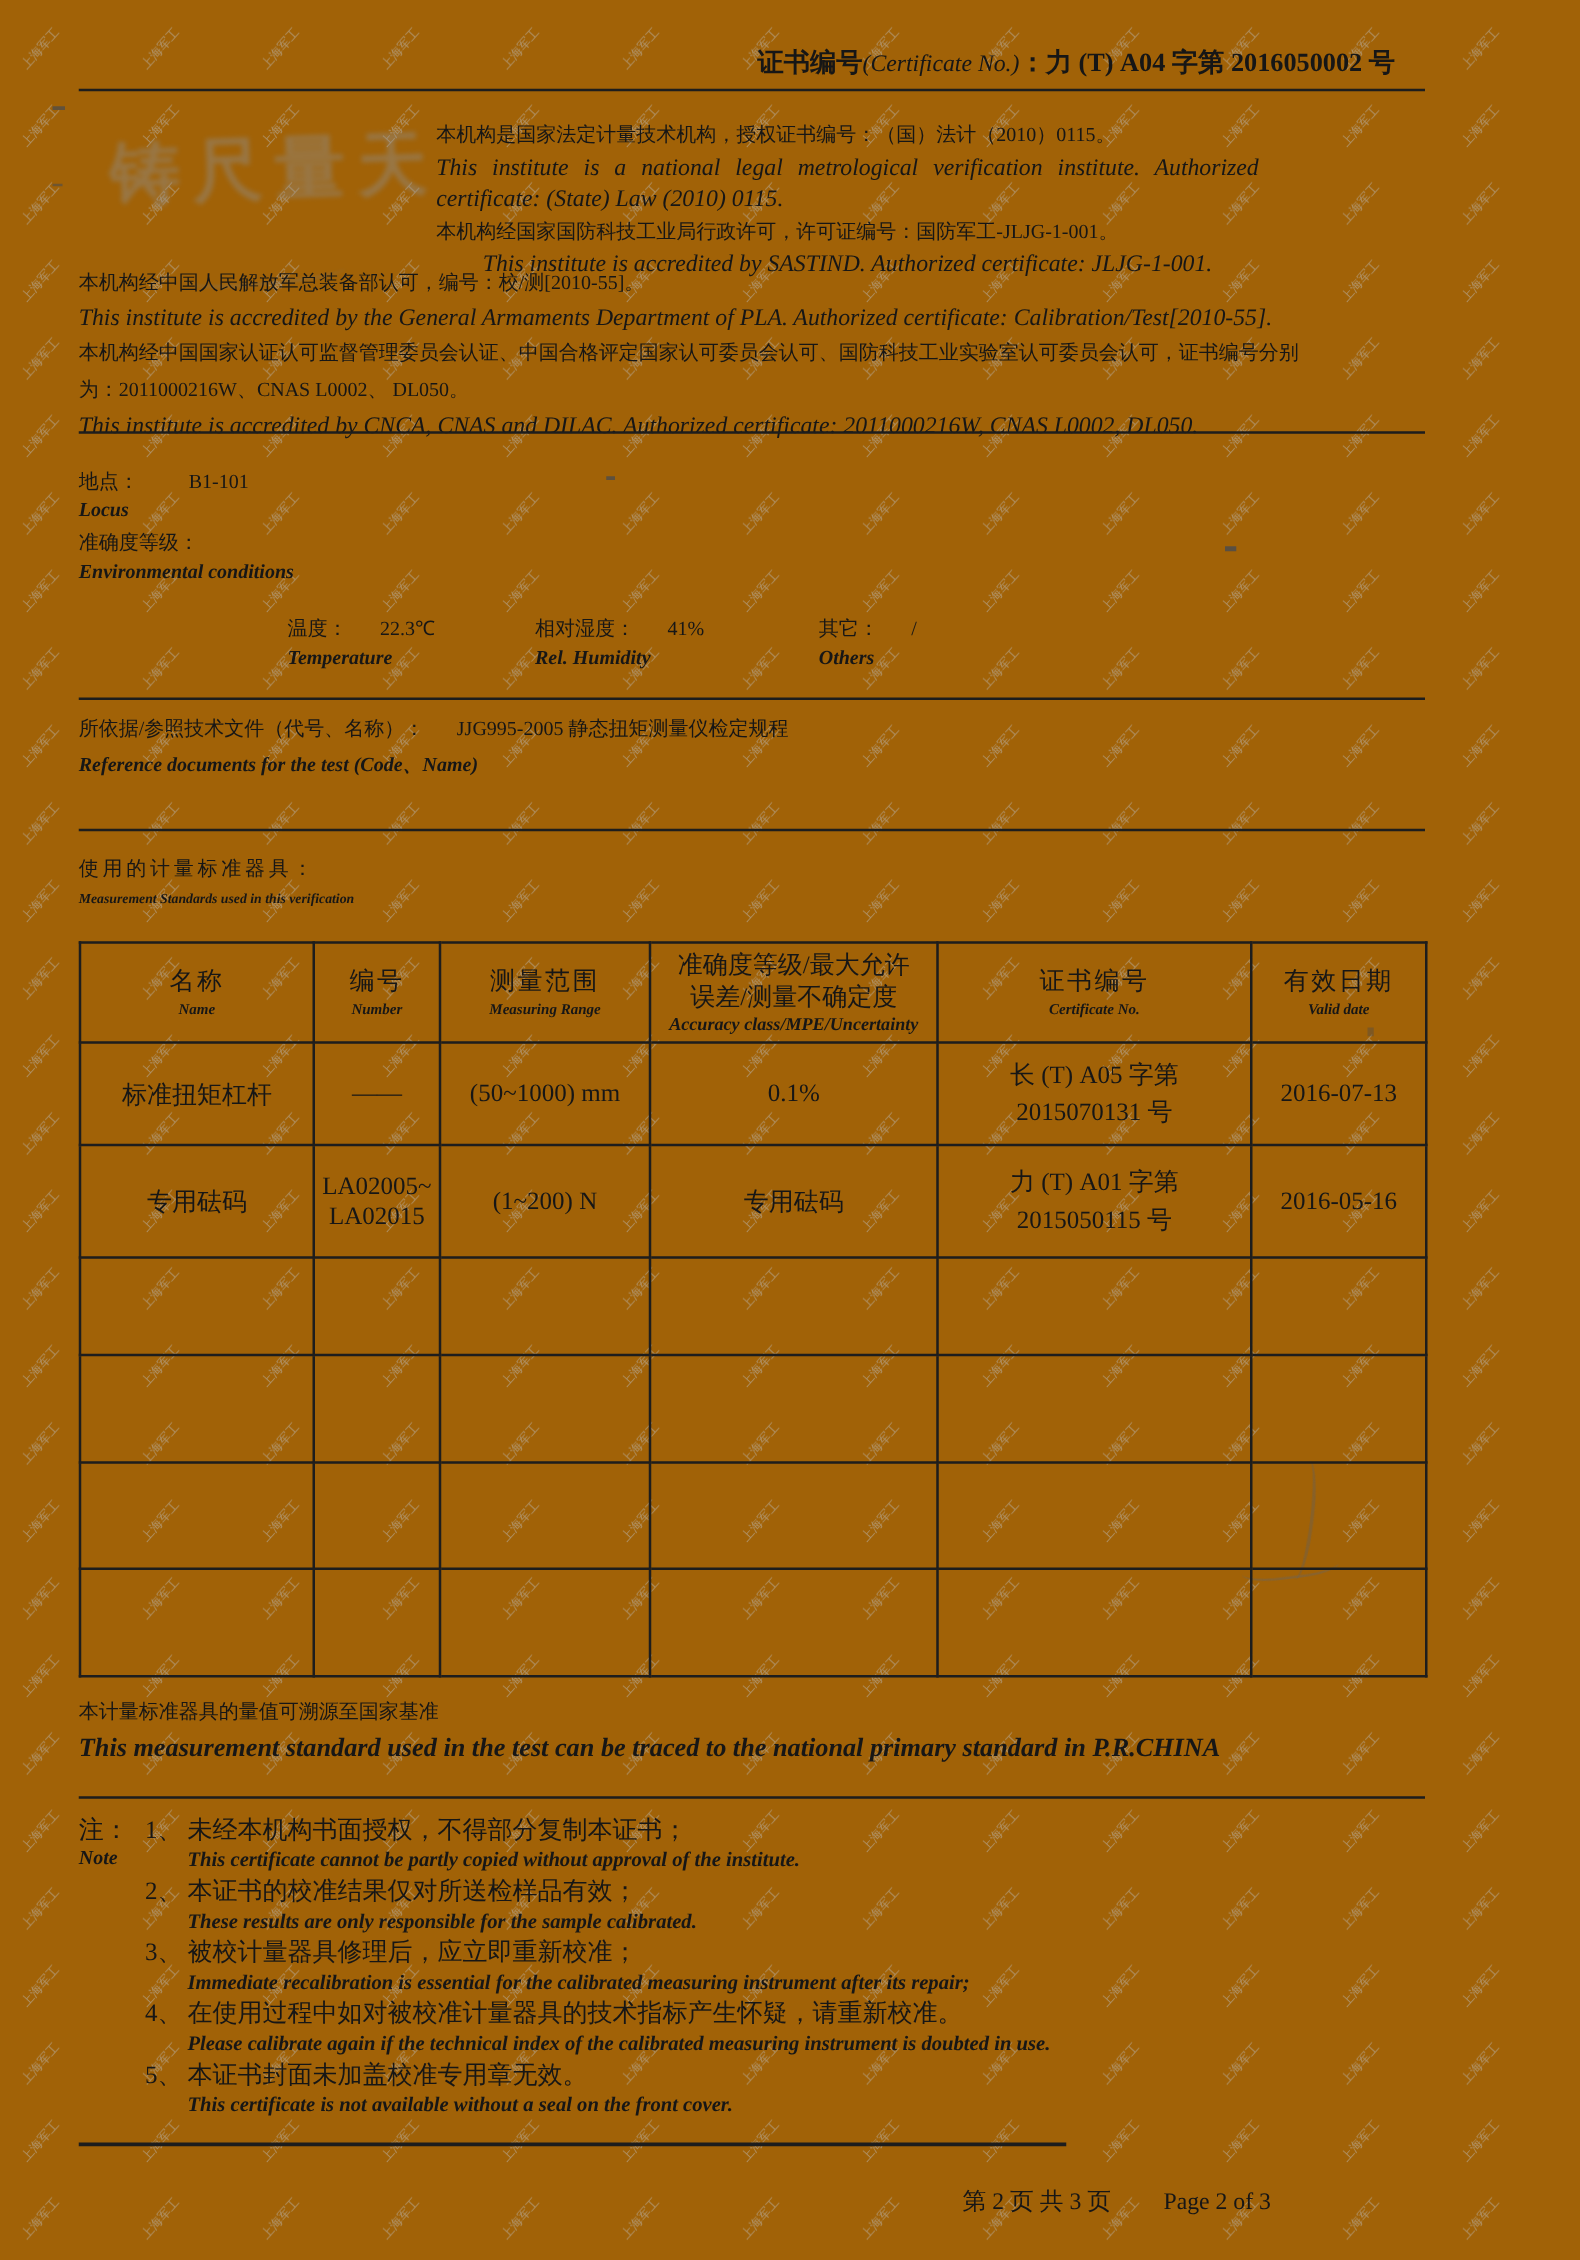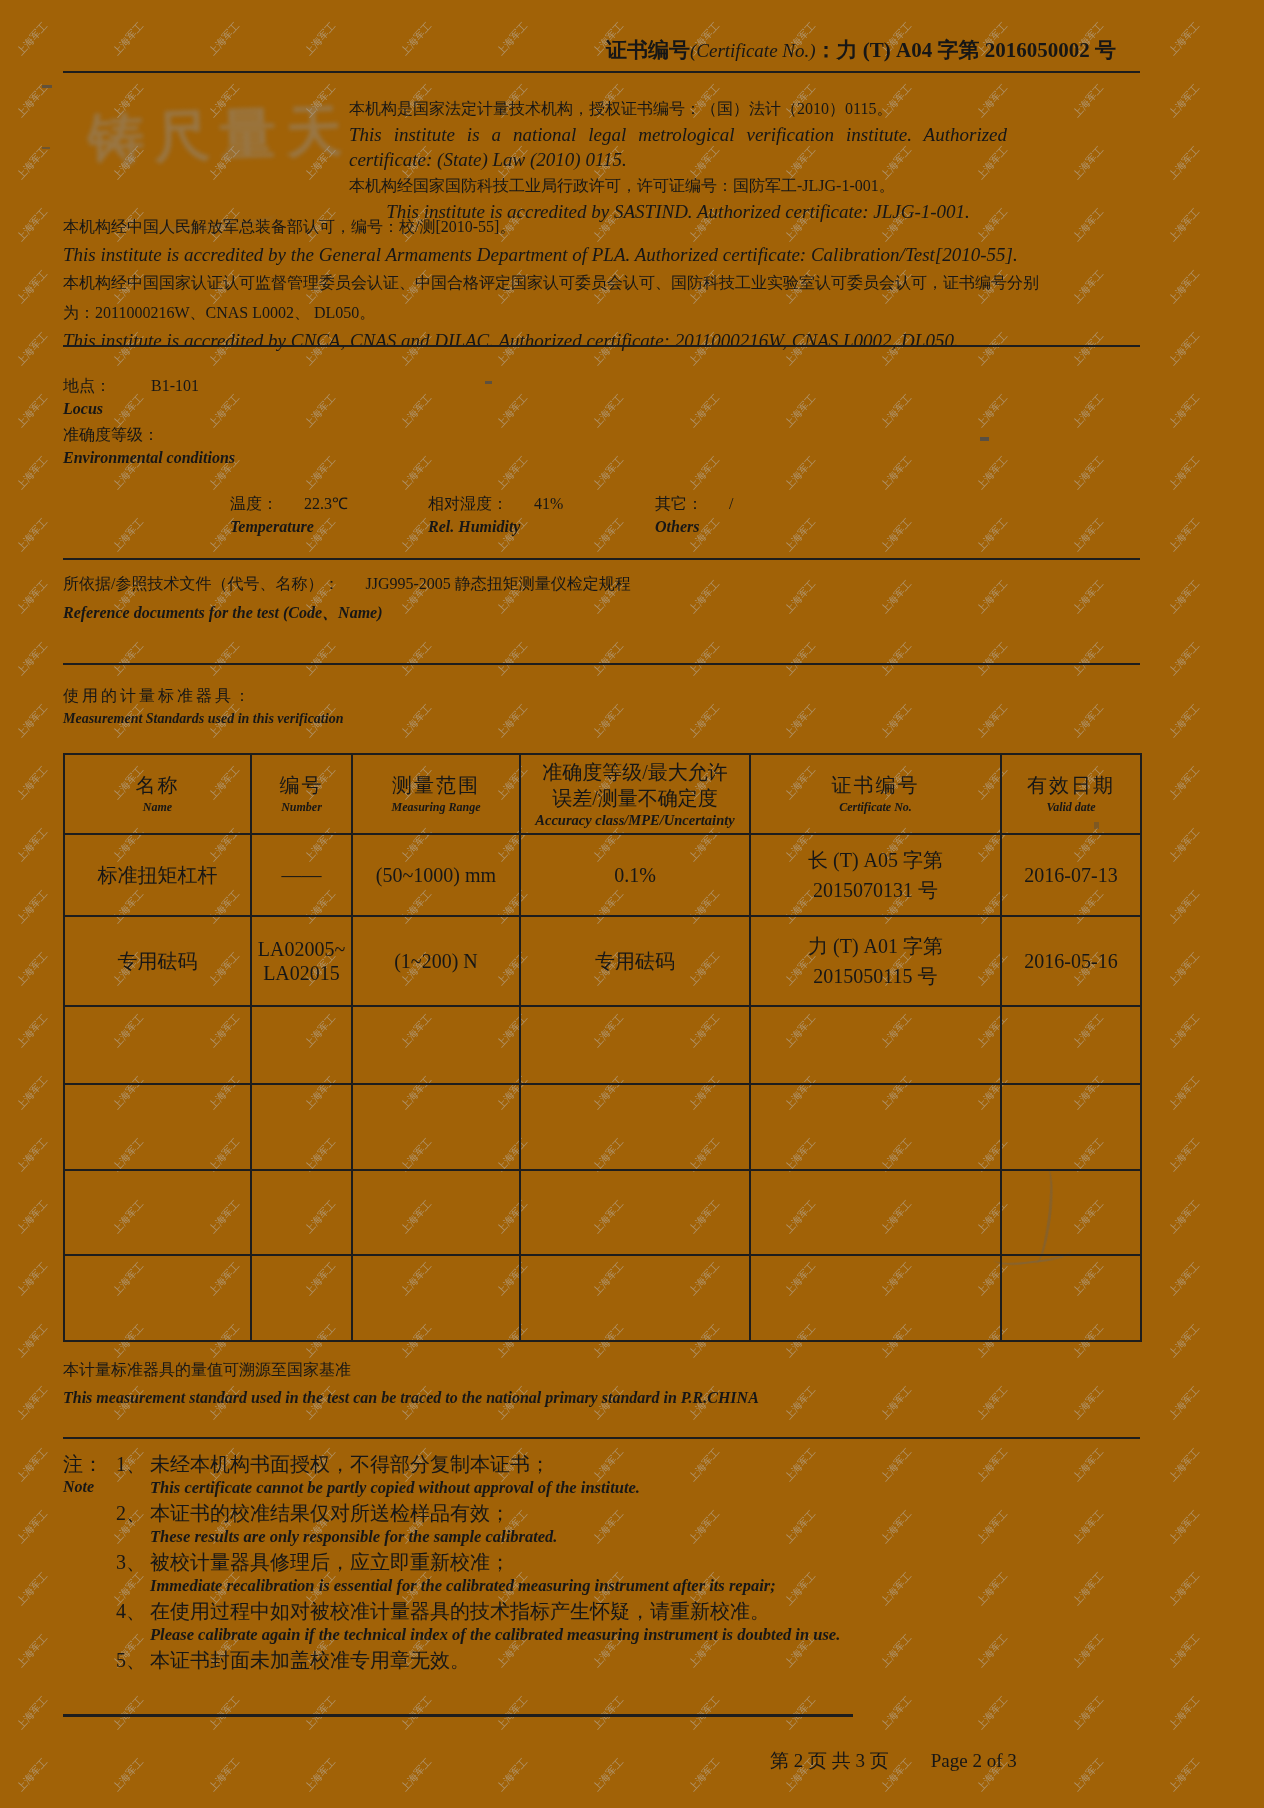--- a/index.html
+++ b/index.html
@@ -60,21 +60,21 @@
   }
   table.std .hcn{font-size:20px;letter-spacing:2px;line-height:26px;}
   table.std .hen{font-style:italic;font-weight:bold;font-size:12px;line-height:19px;letter-spacing:0;}
   table.std .hen4{font-size:14.5px;}
   tr.h{height:80px;} tr.r1{height:82px;} tr.r2{height:90px;}
   tr.e1{height:78px;} tr.e2{height:86px;} tr.e3{height:85px;} tr.e4{height:86px;}
   td.cert{text-align:left;padding-left:28px;line-height:30px;font-size:20px;}
   td.num2{font-size:17px;text-align:left;padding-left:8px;line-height:24px;}
   
   .trace{left:63px;top:1356px;width:1050px;}
-  .trace .lbl{font-size:16px;margin-top:5px;}
+  .trace .lbl{font-size:21px;margin-top:5px;}
   
   .notes-label{left:63px;top:1452px;}
   .notes-label .cn2{font-size:20px;line-height:25px;}
   .notes{left:116px;top:1452px;width:960px;}
   .note-item{margin-bottom:3px;}
   .note-item .c{font-size:20px;line-height:25px;display:flex;}
   .note-item .c .no{width:34px;flex:0 0 34px;}
   .note-item .e{font-style:italic;font-weight:bold;font-size:16.5px;line-height:21px;margin-left:34px;}
   
   .rule-bottom{top:1714px;width:790px;height:3px;}
@@ -169,21 +169,21 @@
     <div class="row cn">
       <span>所依据/参照技术文件（代号、名称）：</span>
       <span class="val">JJG995-2005 静态扭矩测量仪检定规程</span>
     </div>
     <div class="lbl" style="margin-top:6px;">Reference documents for the test (Code、Name)</div>
   </div>
   <div class="rule" style="top:663px;"></div>
 
   <div class="abs stdh">
     <div class="cn" style="letter-spacing:3px;">使用的计量标准器具：</div>
-    <div class="lbl" style="font-size:14px;">Measurement Standards used in this verification</div>
+    <div class="lbl" style="font-size:11px;">Measurement Standards used in this verification</div>
   </div>
 
   <table class="std">
     <colgroup>
       <col style="width:187px">
         <col style="width:101px">
         <col style="width:168px">
       <col style="width:230px">
         <col style="width:251px">
         <col style="width:140px">
@@ -307,20 +307,21 @@
           <span class="no">4、</span>
           <span>在使用过程中如对被校准计量器具的技术指标产生怀疑，请重新校准。</span>
         </div>
       <div class="e">Please calibrate again if the technical index of the calibrated measuring instrument is doubted in use.</div>
     </div>
     <div class="note-item">
       <div class="c">
           <span class="no">5、</span>
           <span>本证书封面未加盖校准专用章无效。</span>
         </div>
+      <div class="e">This certificate is not available without a seal on the front cover.</div>
     </div>
   </div>
 
   <div class="rule rule-bottom"></div>
 
   <div class="abs footer">
     <span>第 2 页 共 3 页</span><span class="en2">Page 2 of 3</span>
   </div>
 
   <div class="art" style="left:42px;top:85px;width:10px;height:3px;opacity:.75;"></div>

